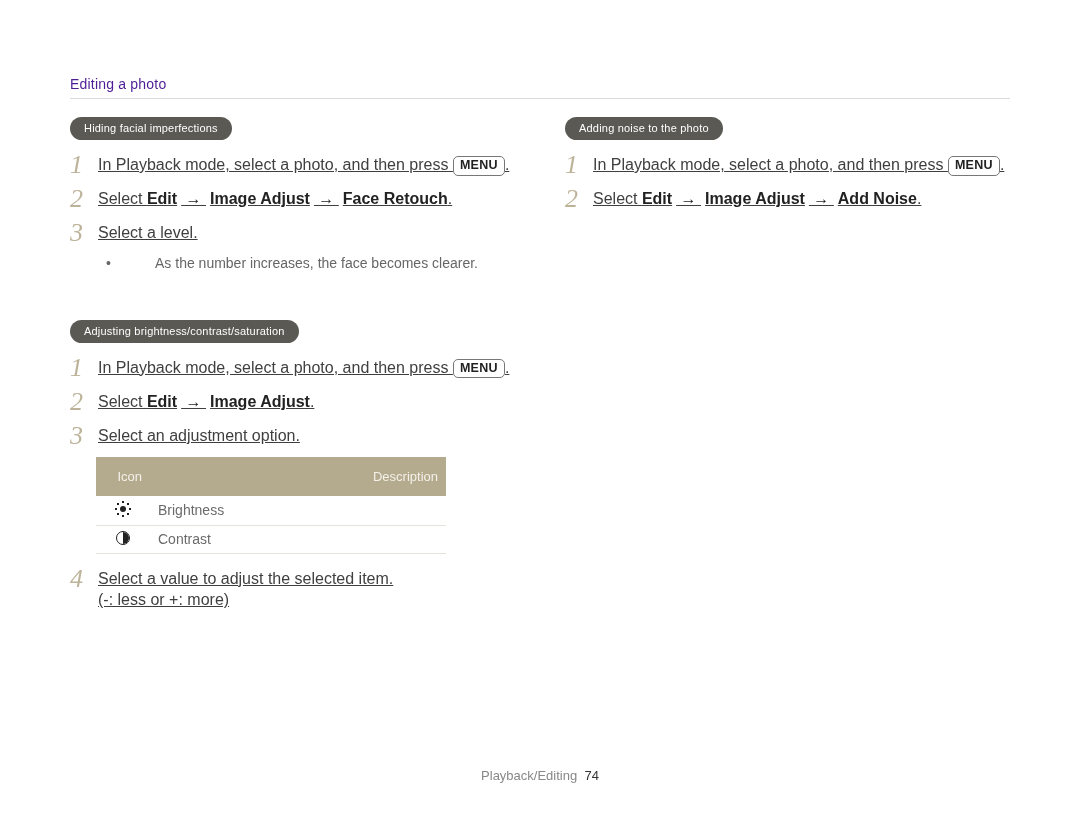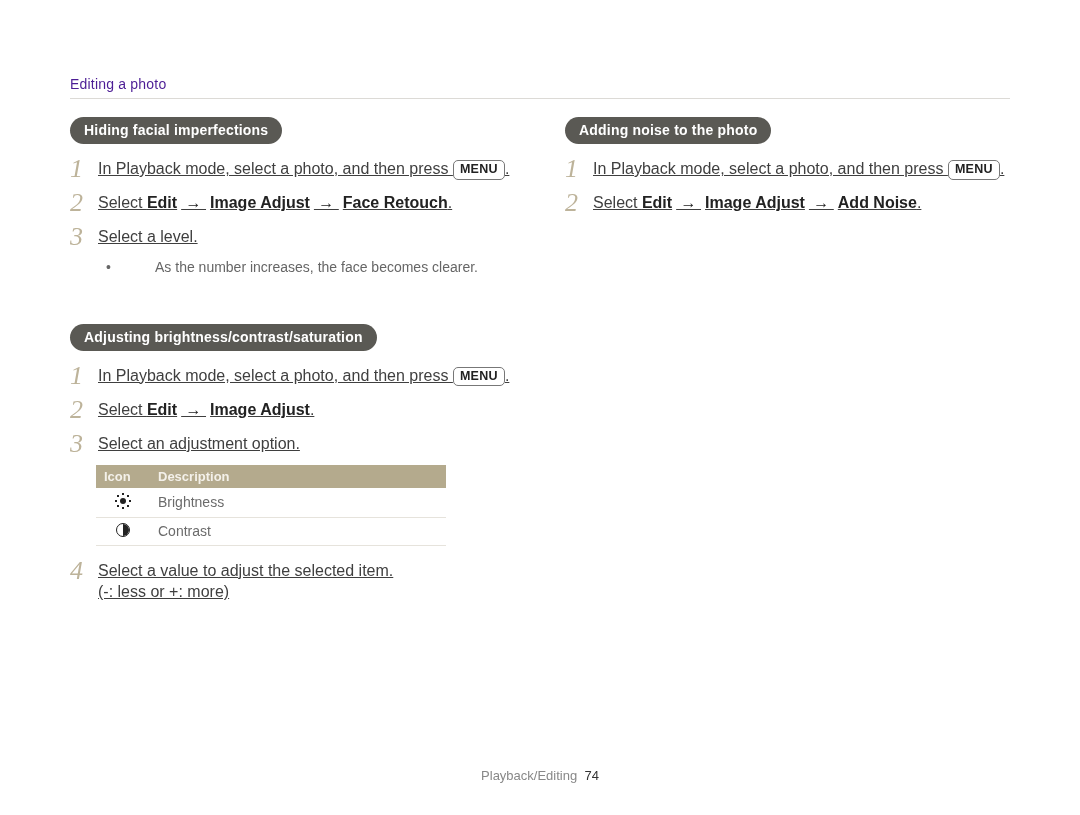--- a/index.html
+++ b/index.html
@@ -31,22 +31,22 @@
     gap: 50px;
   }
   .col {
     flex: 1;
     min-width: 0;
   }
   .pill {
     display: inline-block;
     background: #5a5954;
     color: #fff;
-    font-size: 14px;
-    font-weight: 700;
+    font-size: 11px;
+    font-weight: 400;
     padding: 5px 14px 6px 14px;
     border-radius: 14px;
     margin-bottom: 12px;
     letter-spacing: 0.2px;
   }
   .step {
     display: flex;
     align-items: flex-start;
     gap: 12px;
     margin-bottom: 8px;
@@ -105,23 +105,23 @@
   .section-gap { height: 38px; }
   table.opt {
     border-collapse: collapse;
     width: 350px;
     margin: 8px 0 12px 26px;
     font-size: 14px;
   }
   table.opt th {
     background: #b4aa8d;
     color: #f4f1ea;
-    font-weight: 700;
-    text-align: left;
-    padding: 4px 8px;
+    font-weight: 400;
+    text-align: right;
+    padding: 12px 8px;
     font-size: 13px;
   }
   table.opt th:first-child { width: 54px; }
   table.opt td {
     padding: 5px 8px;
     color: #6b6b6b;
     border-bottom: 1px solid #e6e3dc;
     vertical-align: middle;
   }
   table.opt td.icon-cell { text-align: center; color: #222; font-size: 15px; }

